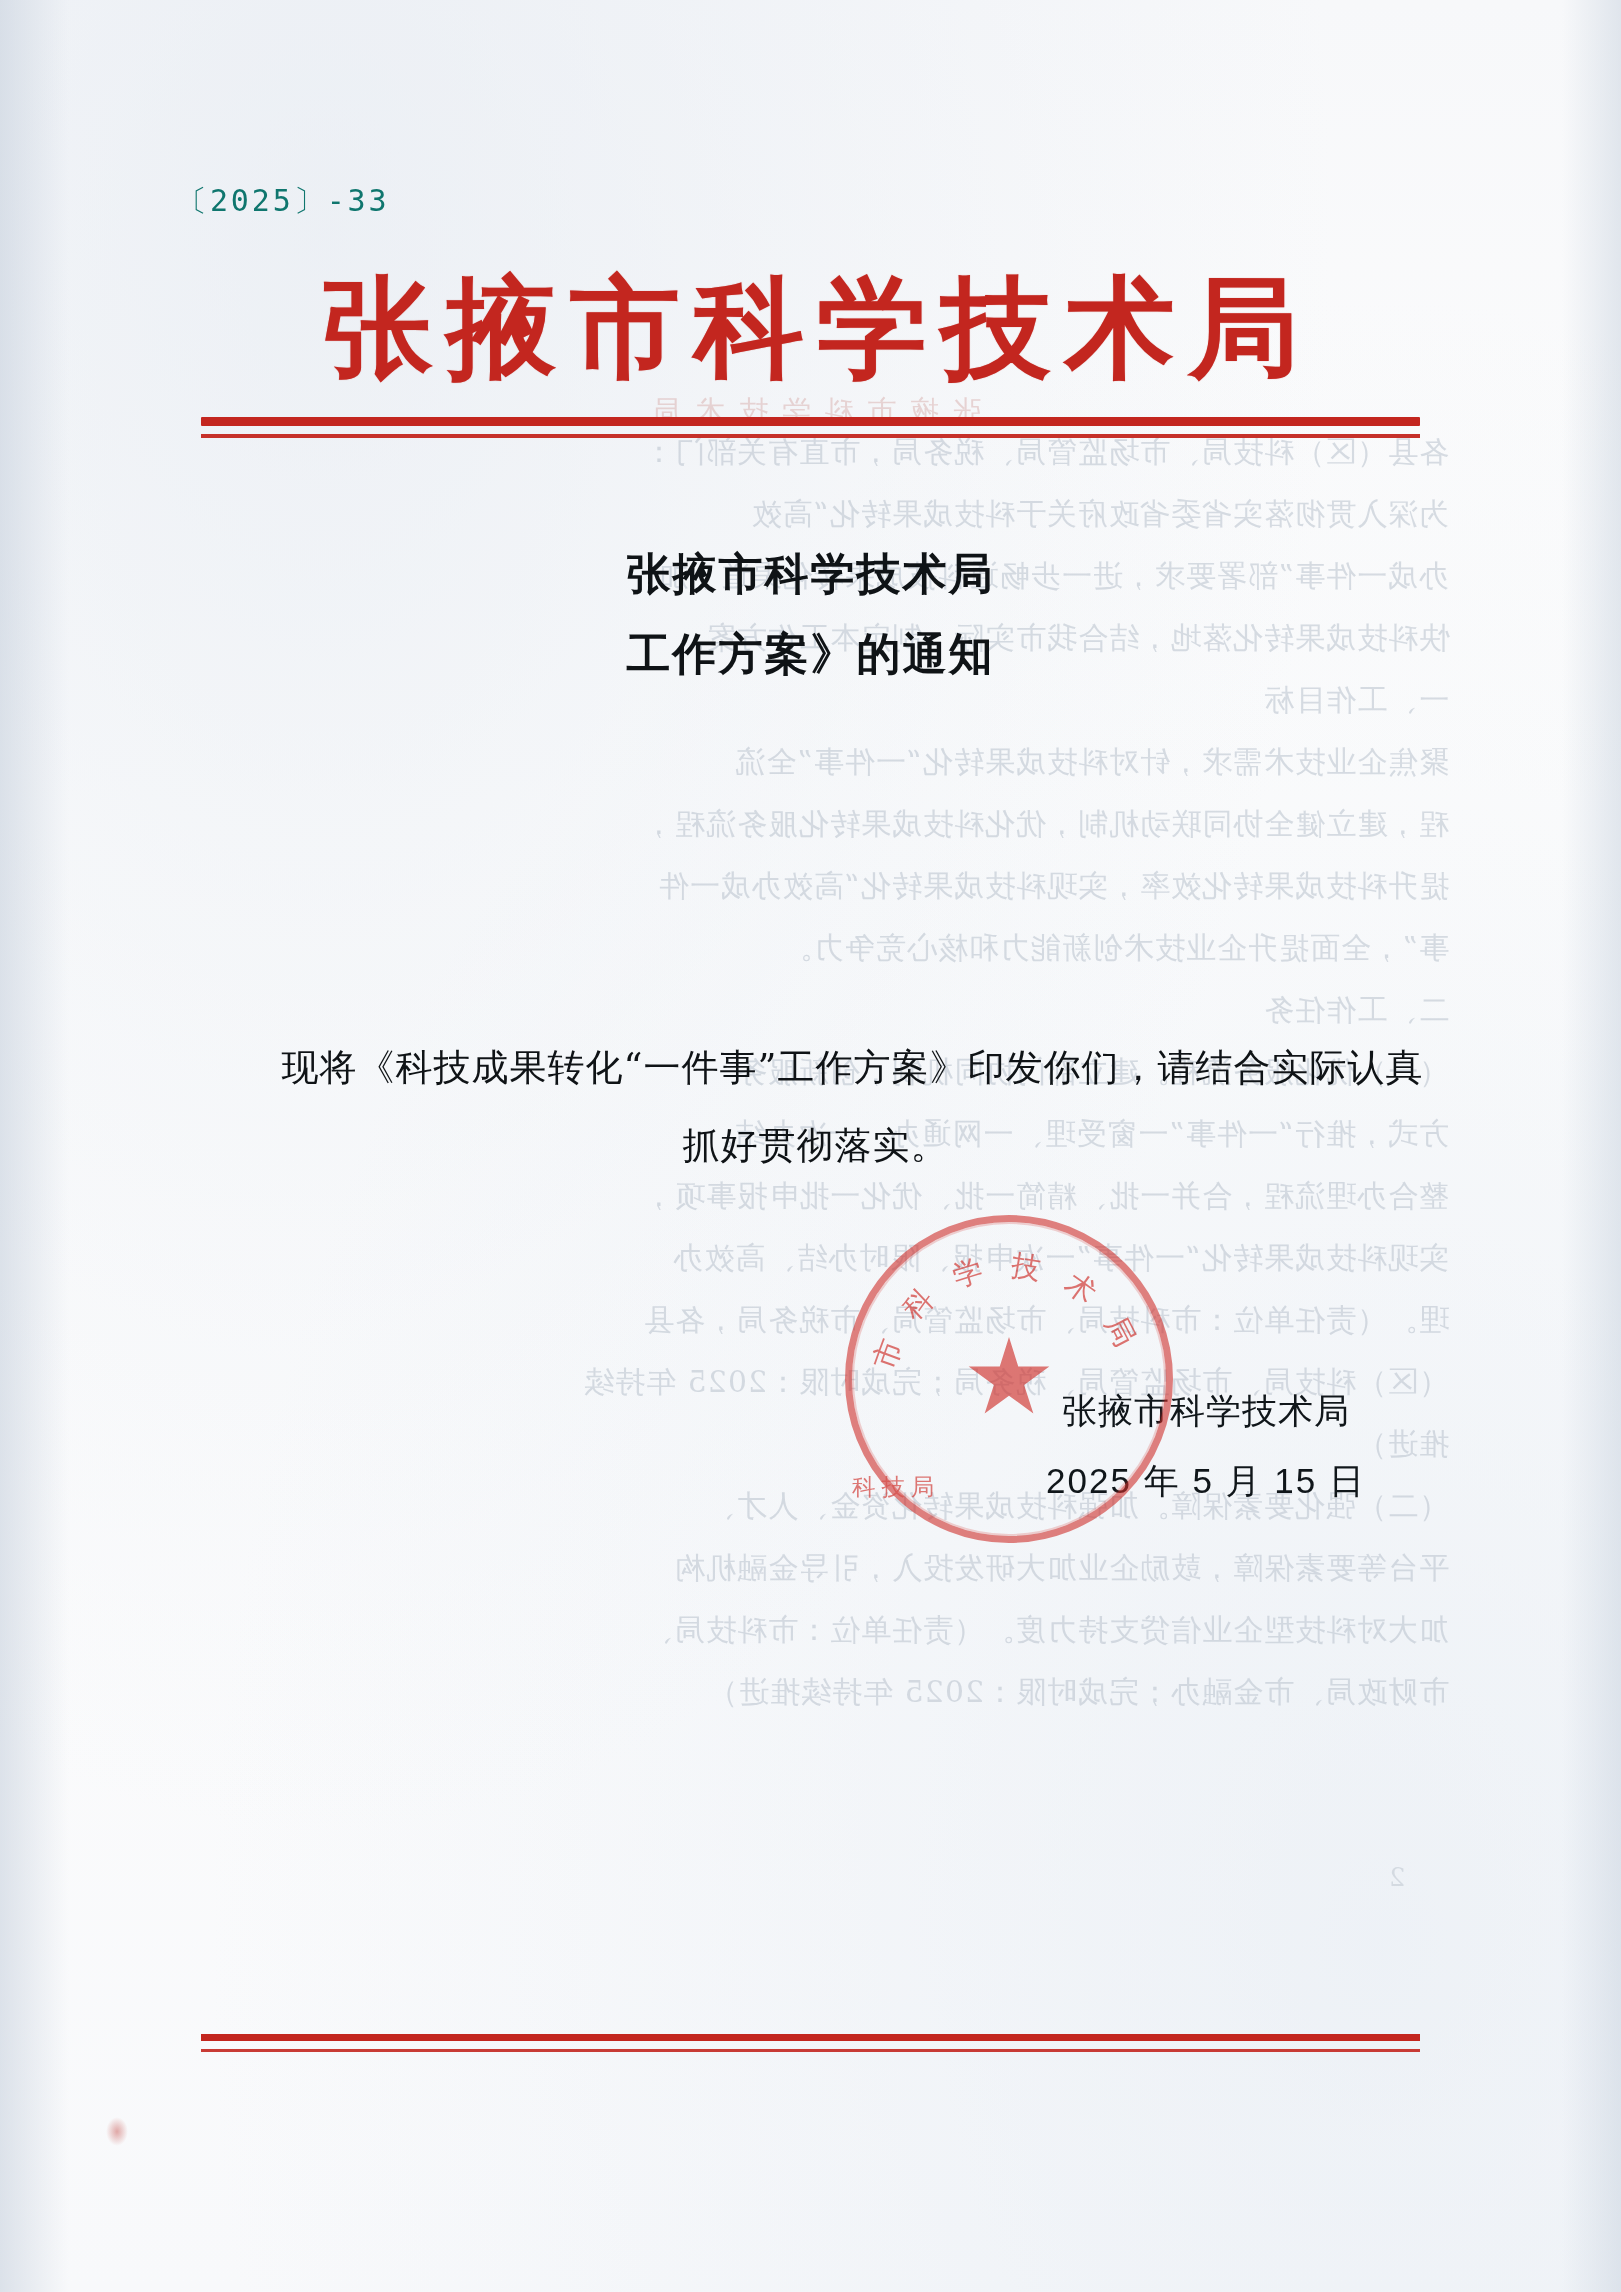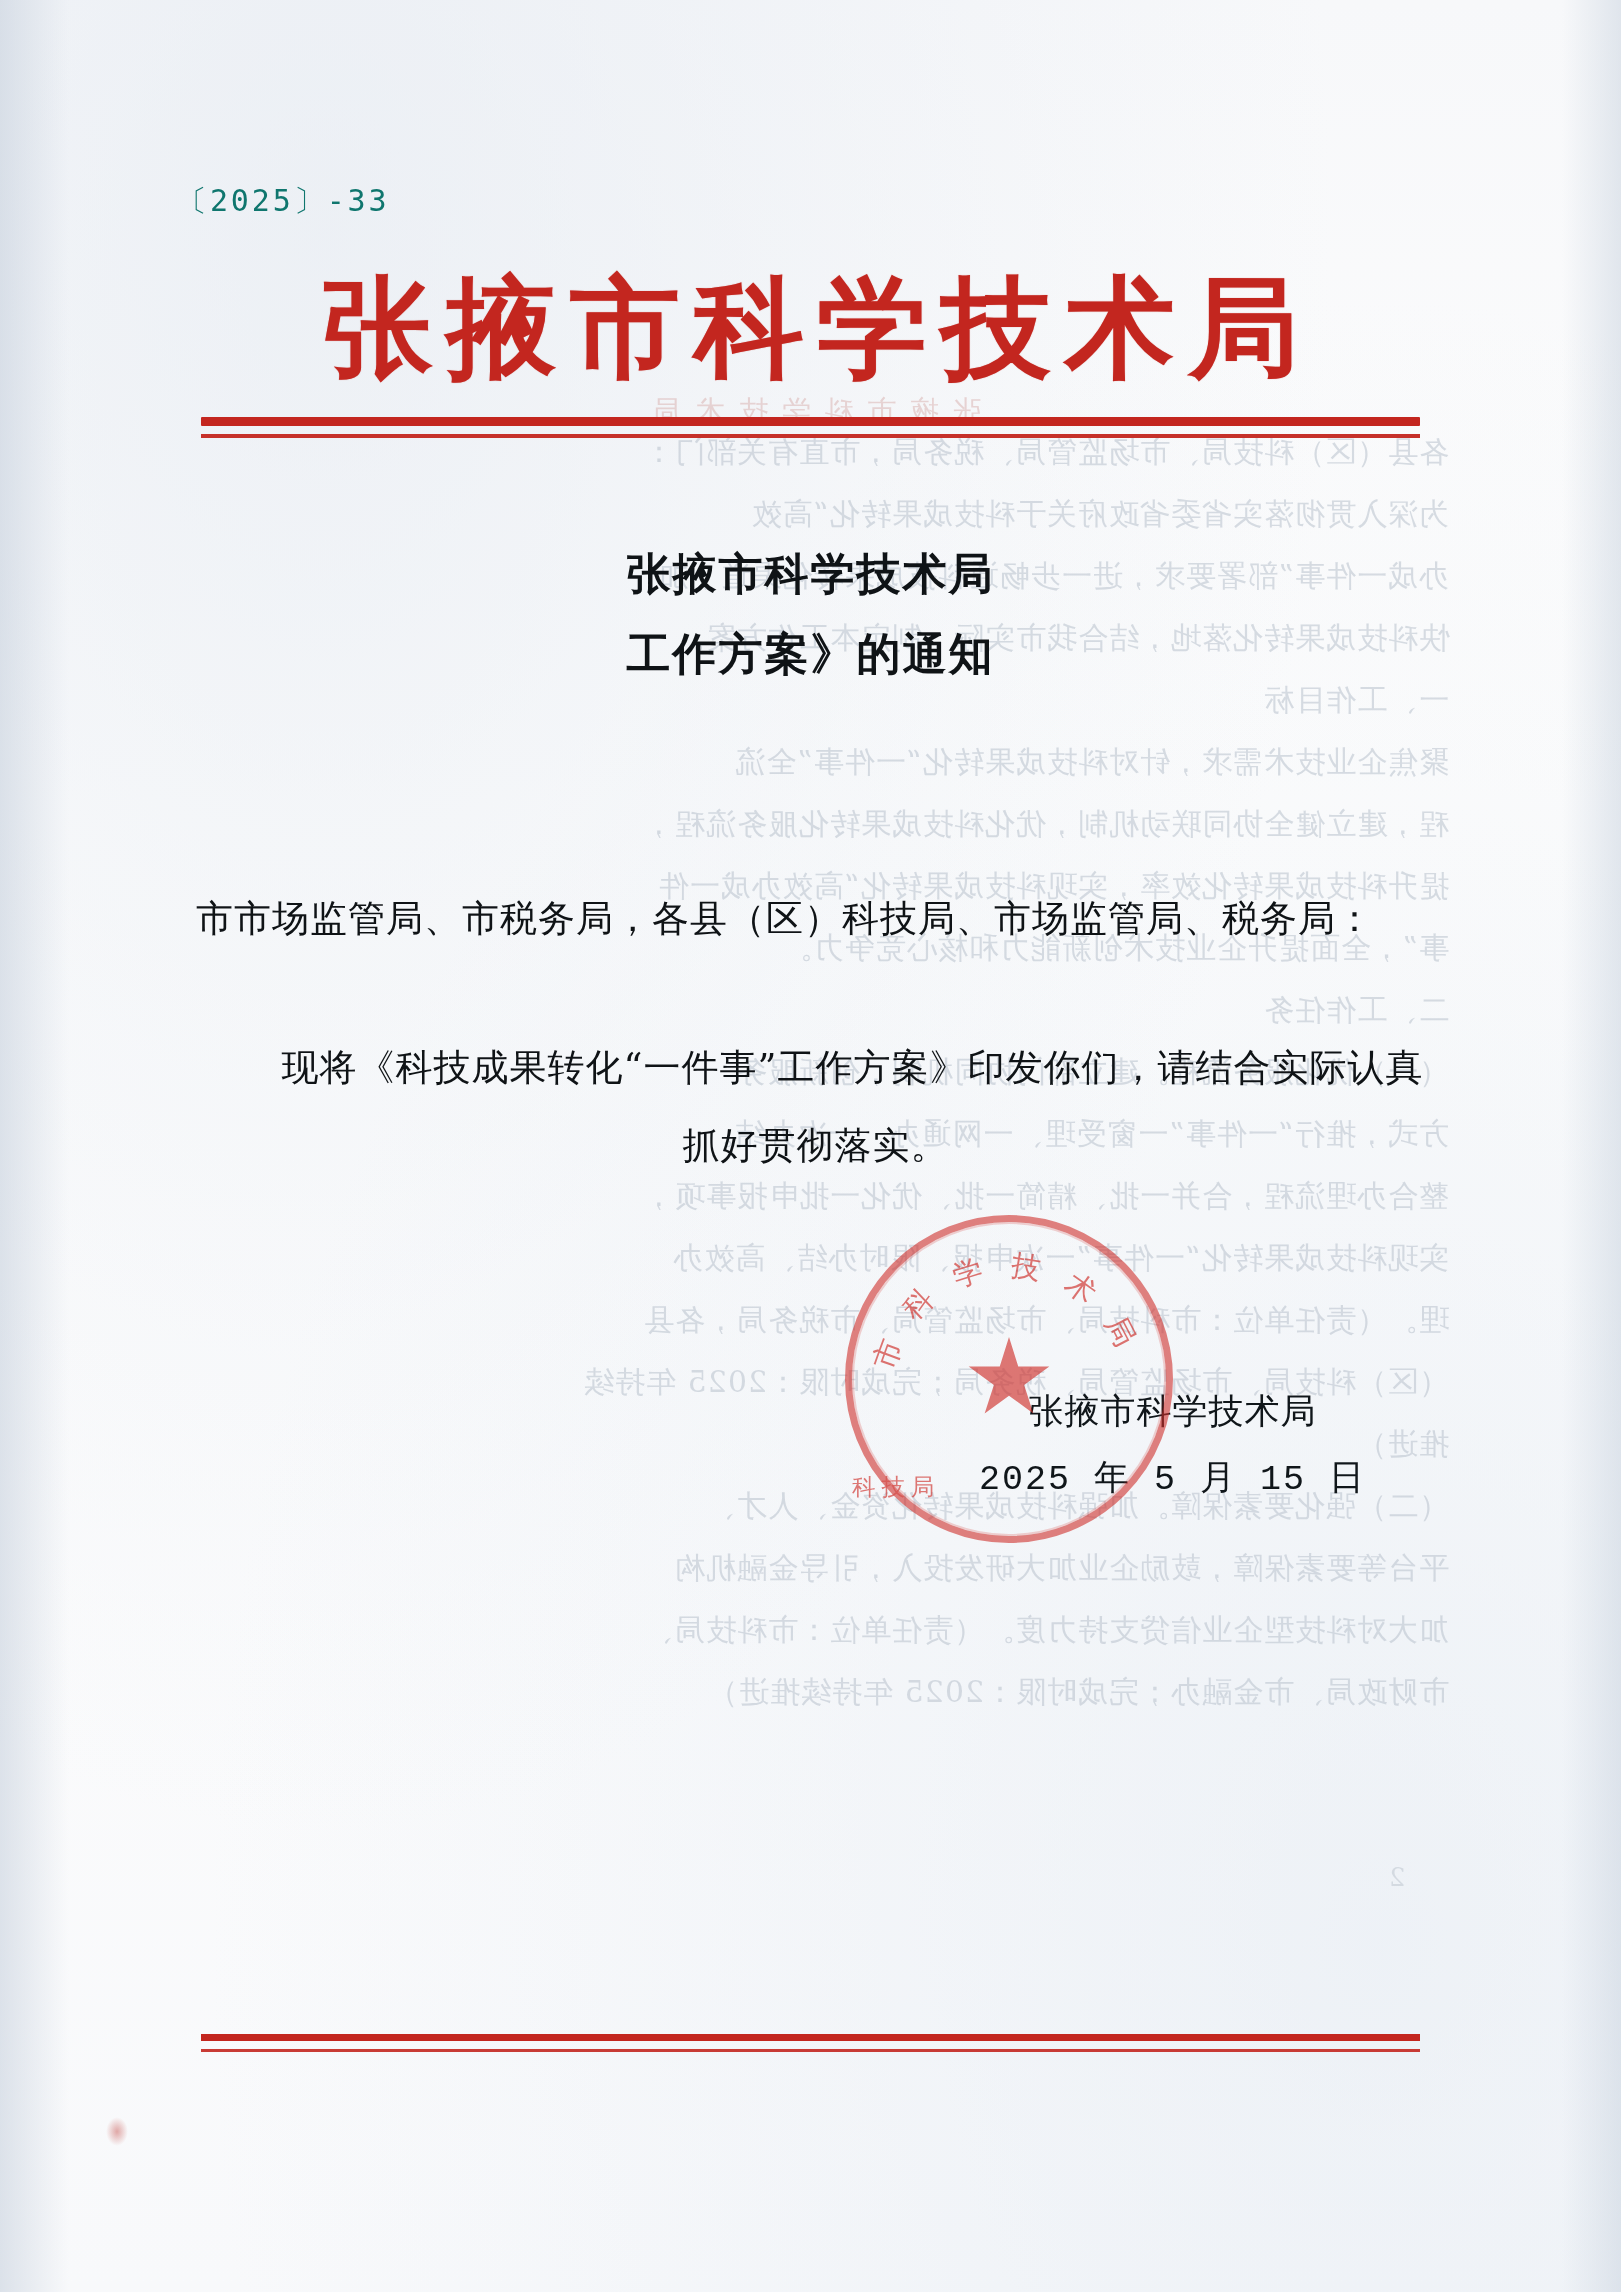--- a/index.html
+++ b/index.html
@@ -167,21 +167,21 @@
     position: absolute;
     right: 255px;
     top: 1377px;
     text-align: center;
     font-size: 35px;
     line-height: 69px;
     color: #10161a;
     letter-spacing: 1px;
   }
   .sig-date {
-    font-family: Liberation Mono, monospace;
+    font-family: Liberation Sans, sans-serif;
     letter-spacing: 2px;
   }
 
   
   .seal {
     position: absolute;
     left: 845px;
     top: 1215px;
     width: 314px;
     height: 314px;
@@ -291,21 +291,20 @@
 
   <div class="masthead">张掖市科学技术局</div>
   <div class="masthead-rule"></div>
   <div class="masthead-rule2"></div>
 
   <div class="title-block">
     <div class="title-line">张掖市科学技术局</div>
     <div class="title-line">工作方案》的通知</div>
   </div>
 
-  <div class="addressee">市市场监管局、市税务局，各县（区）科技局、市场监管局、税务局：</div>
   <div class="body-para">现将《科技成果转化“一件事”工作方案》印发你们，请结合实际认真抓好贯彻落实。</div>
 
   <div class="signature">
     <div>张掖市科学技术局</div>
     <div class="sig-date">2025 年 5 月 15 日</div>
   </div>
 
   <div class="seal">
     <div class="seal-inner"></div>
     <svg class="seal-arc" viewBox="0 0 320 320">

